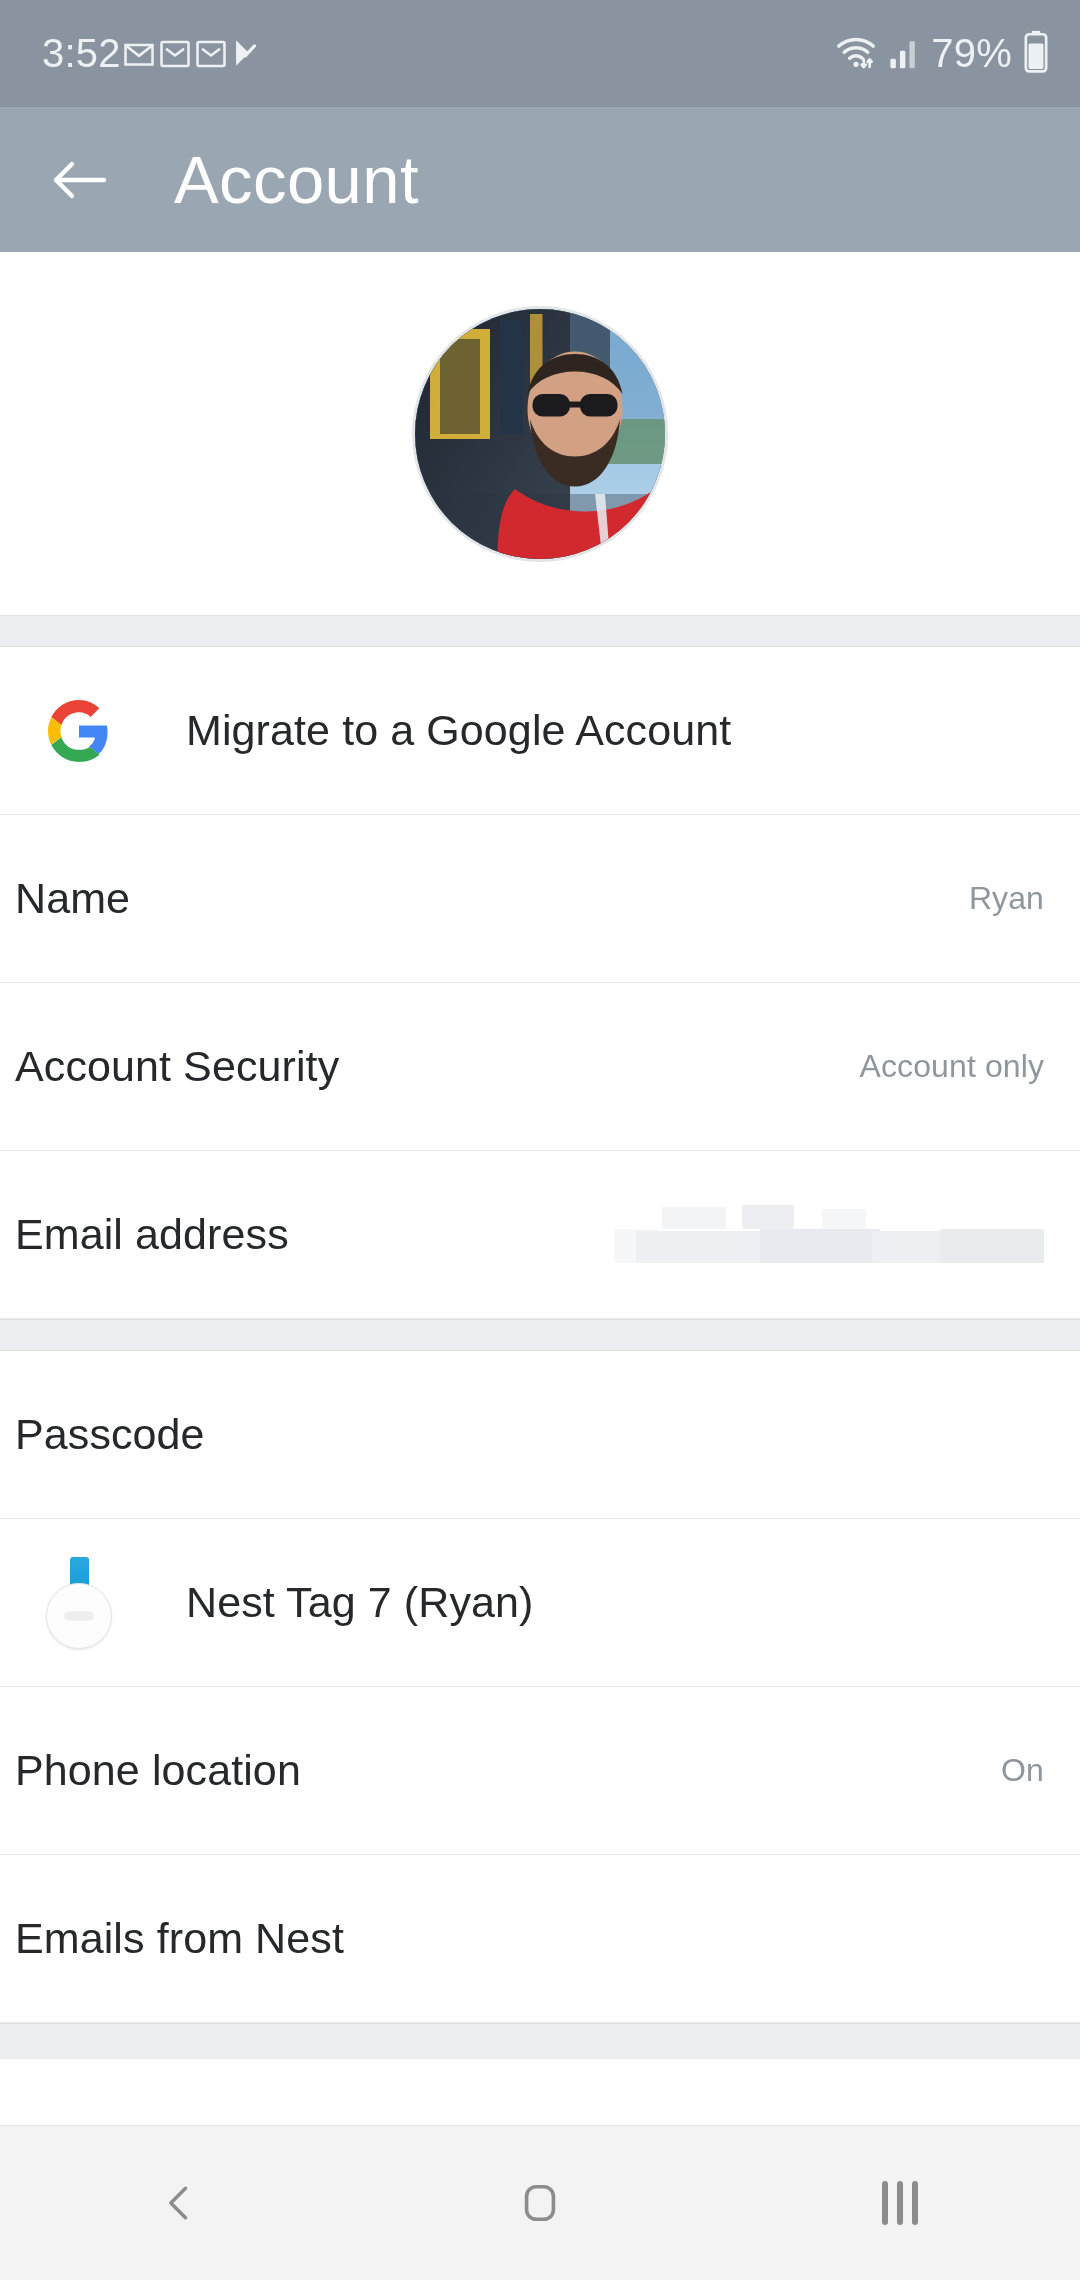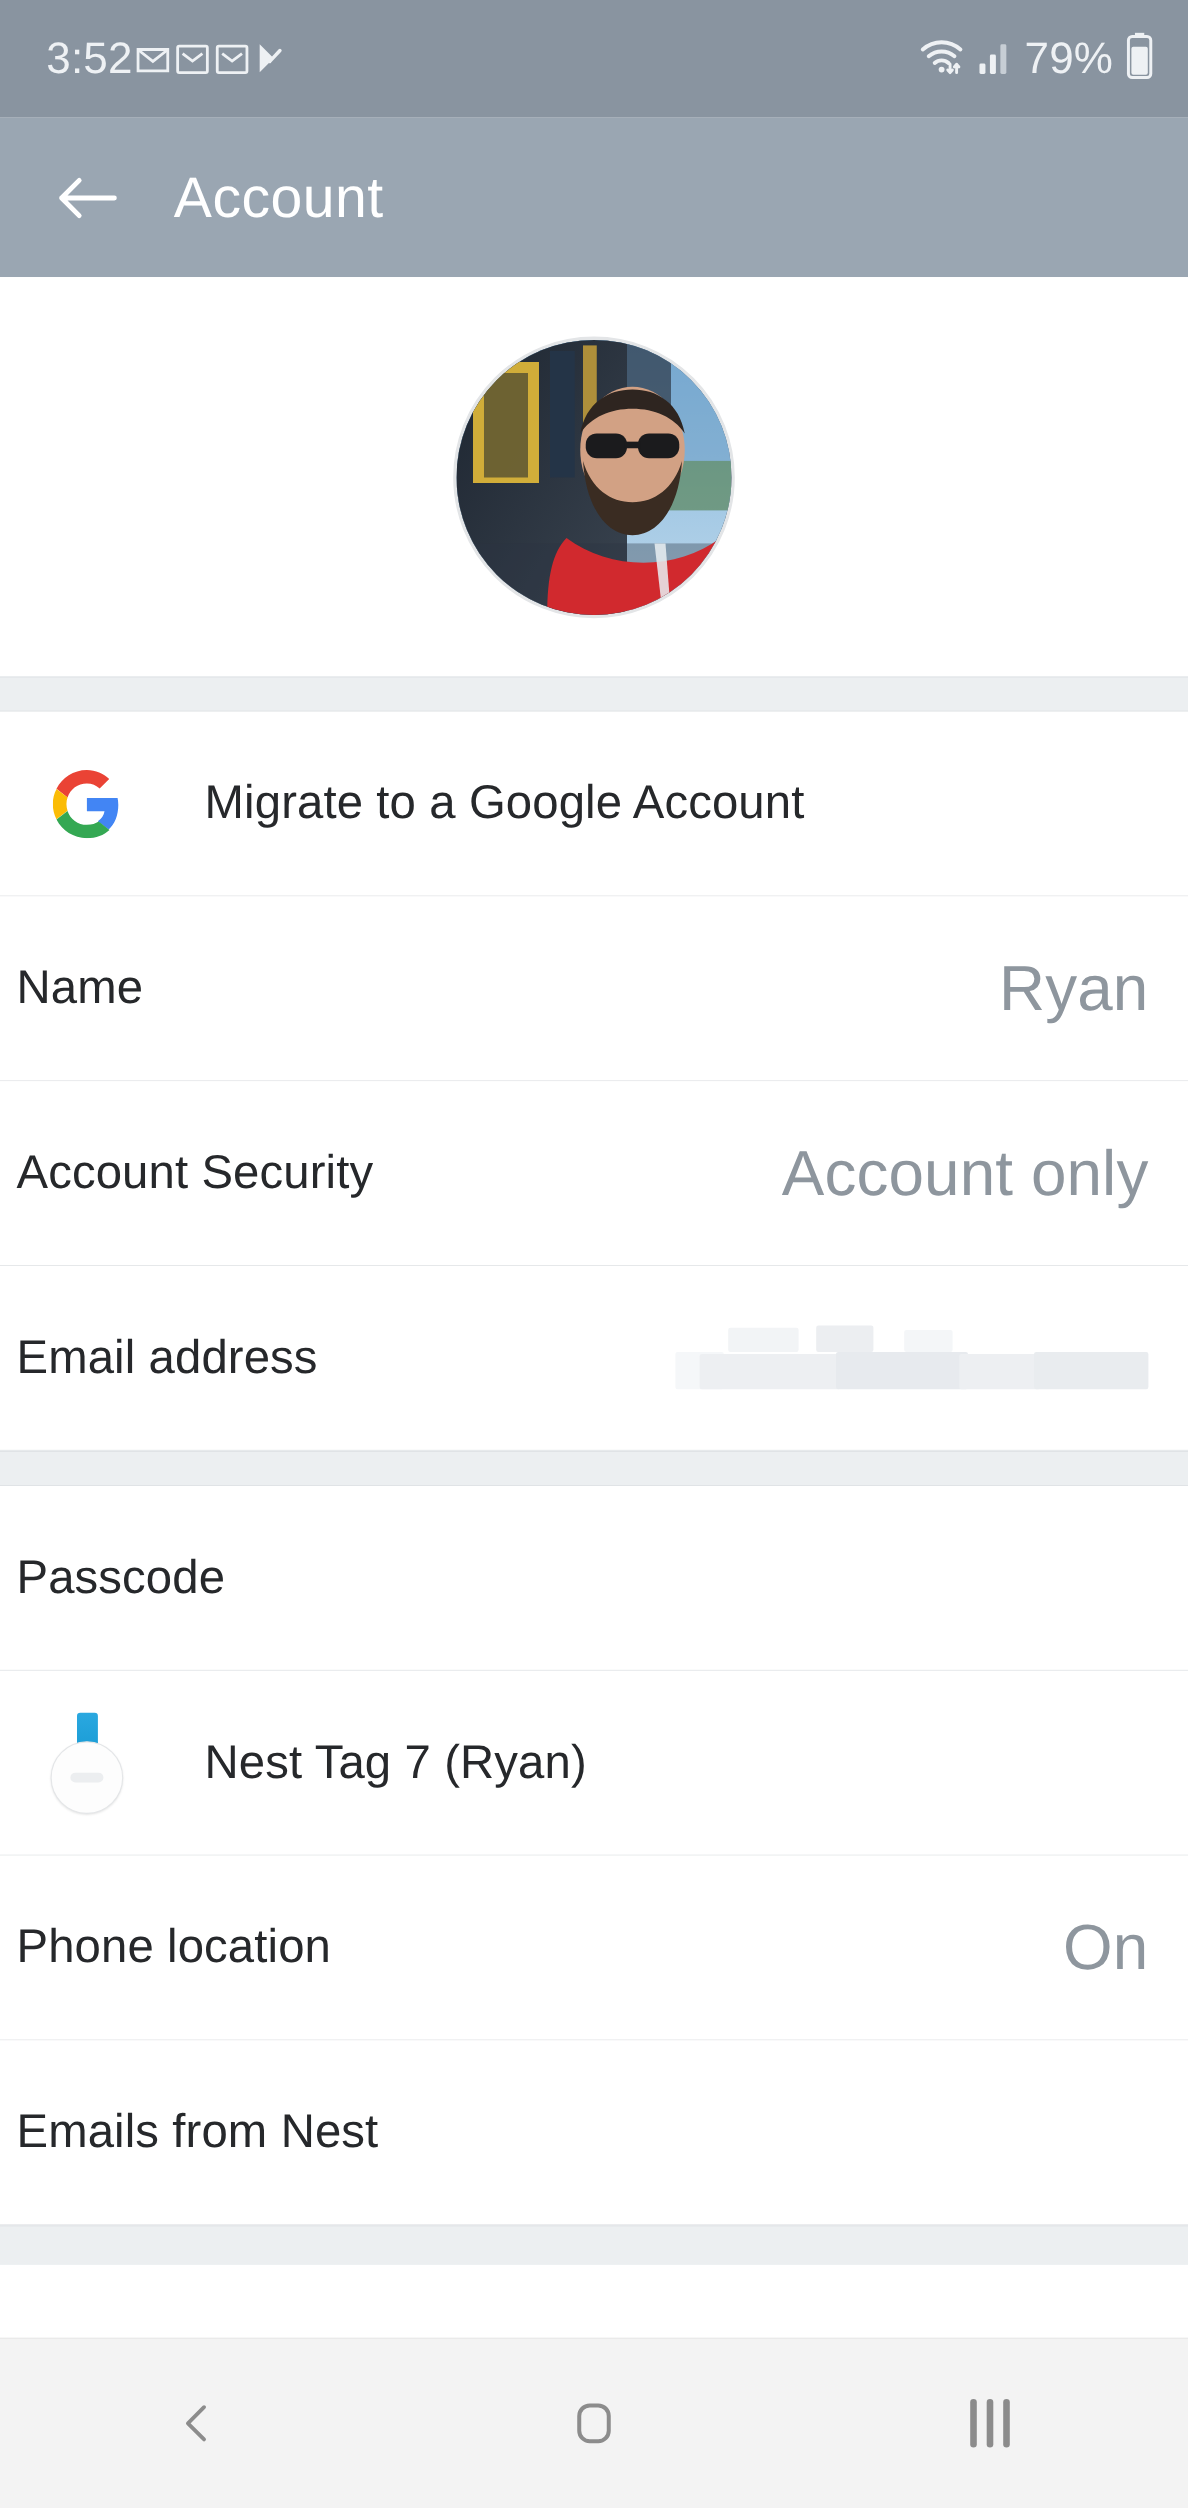--- a/index.html
+++ b/index.html
@@ -26,21 +26,21 @@
   
   .gm{ width:36px; height:36px; position:relative; }
   .gm svg{ display:block; }
 
   
   .appbar{
     height:145px; flex:0 0 145px; background:#9aa6b2;
     display:flex; align-items:center; padding-left:52px; gap:50px;
   }
   .back-arrow{ width:56px; height:56px; display:flex; align-items:center; justify-content:center; cursor:pointer; }
-  .appbar-title{ font-size:52px; color:#ffffff; font-weight:400; letter-spacing:.4px; }
+  .appbar-title{ font-size:67px; color:#ffffff; font-weight:400; letter-spacing:.4px;margin-left:16px; }
 
   
   .content{ flex:1 1 auto; background:#ffffff; overflow:hidden; position:relative; }
 
   .avatar-block{
     height:363px; background:#ffffff;
     display:flex; align-items:center; justify-content:center;
   }
   .avatar{
     width:256px; height:256px; border-radius:50%;
@@ -52,21 +52,21 @@
   .gap{ height:32px; background:#eceff1; border-top:1px solid #e0e3e6; border-bottom:1px solid #e0e3e6; }
 
   .row{
     min-height:168px; background:#ffffff;
     border-bottom:1px solid #e6e8ea;
     display:flex; align-items:center;
     padding:0 36px 0 15px;
     cursor:pointer;
   }
   .row .label{ font-size:43px; color:#26282b; letter-spacing:.1px; }
-  .row .value{ margin-left:auto; font-size:58px; color:#8e969e; letter-spacing:.1px; }
+  .row .value{ margin-left:auto; font-size:32px; color:#8e969e; letter-spacing:.1px; }
   .row.with-icon{ padding-left:34px; gap:0; }
   .row .lead-icon{
     width:90px; min-width:90px; height:90px;
     display:flex; align-items:center; justify-content:center;
   }
   .row .lead-icon + .label{ margin-left:62px; }
 
   
   .g-logo{ width:62px; height:62px; }
 

